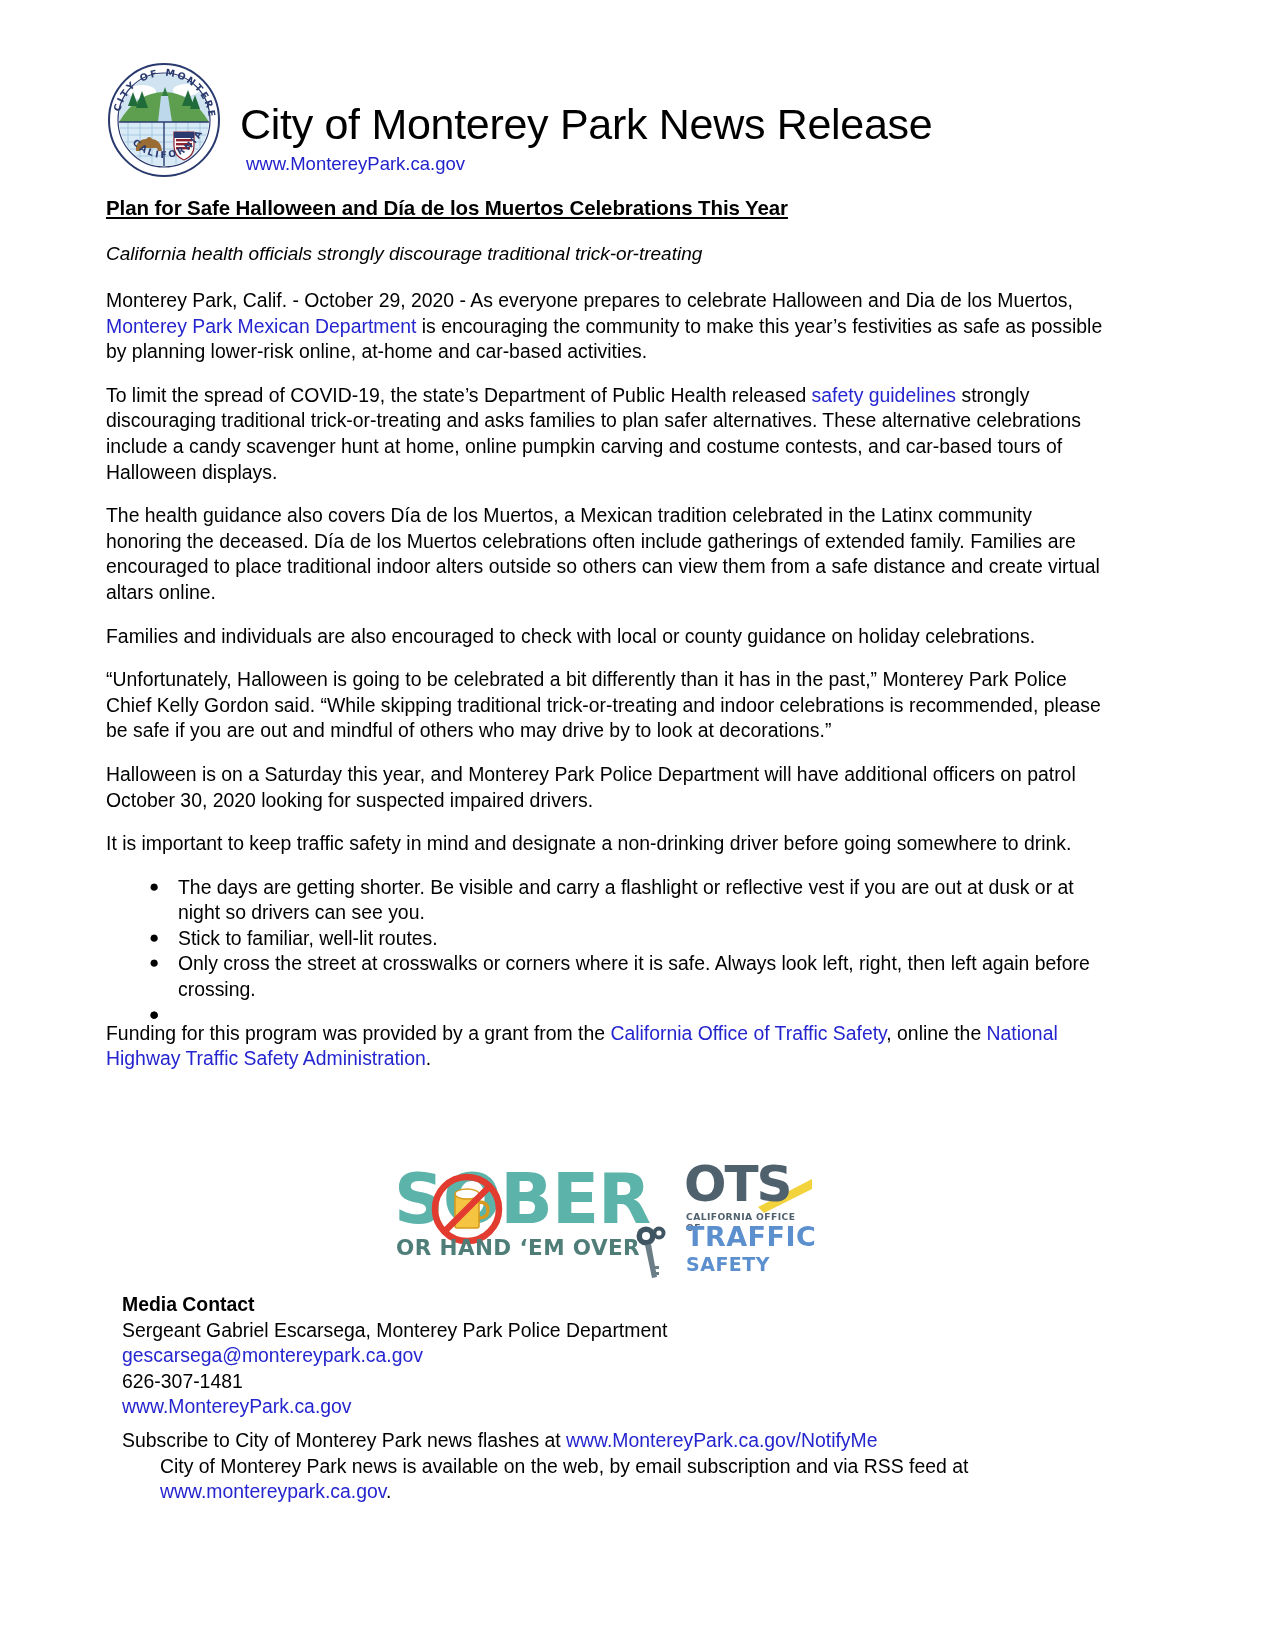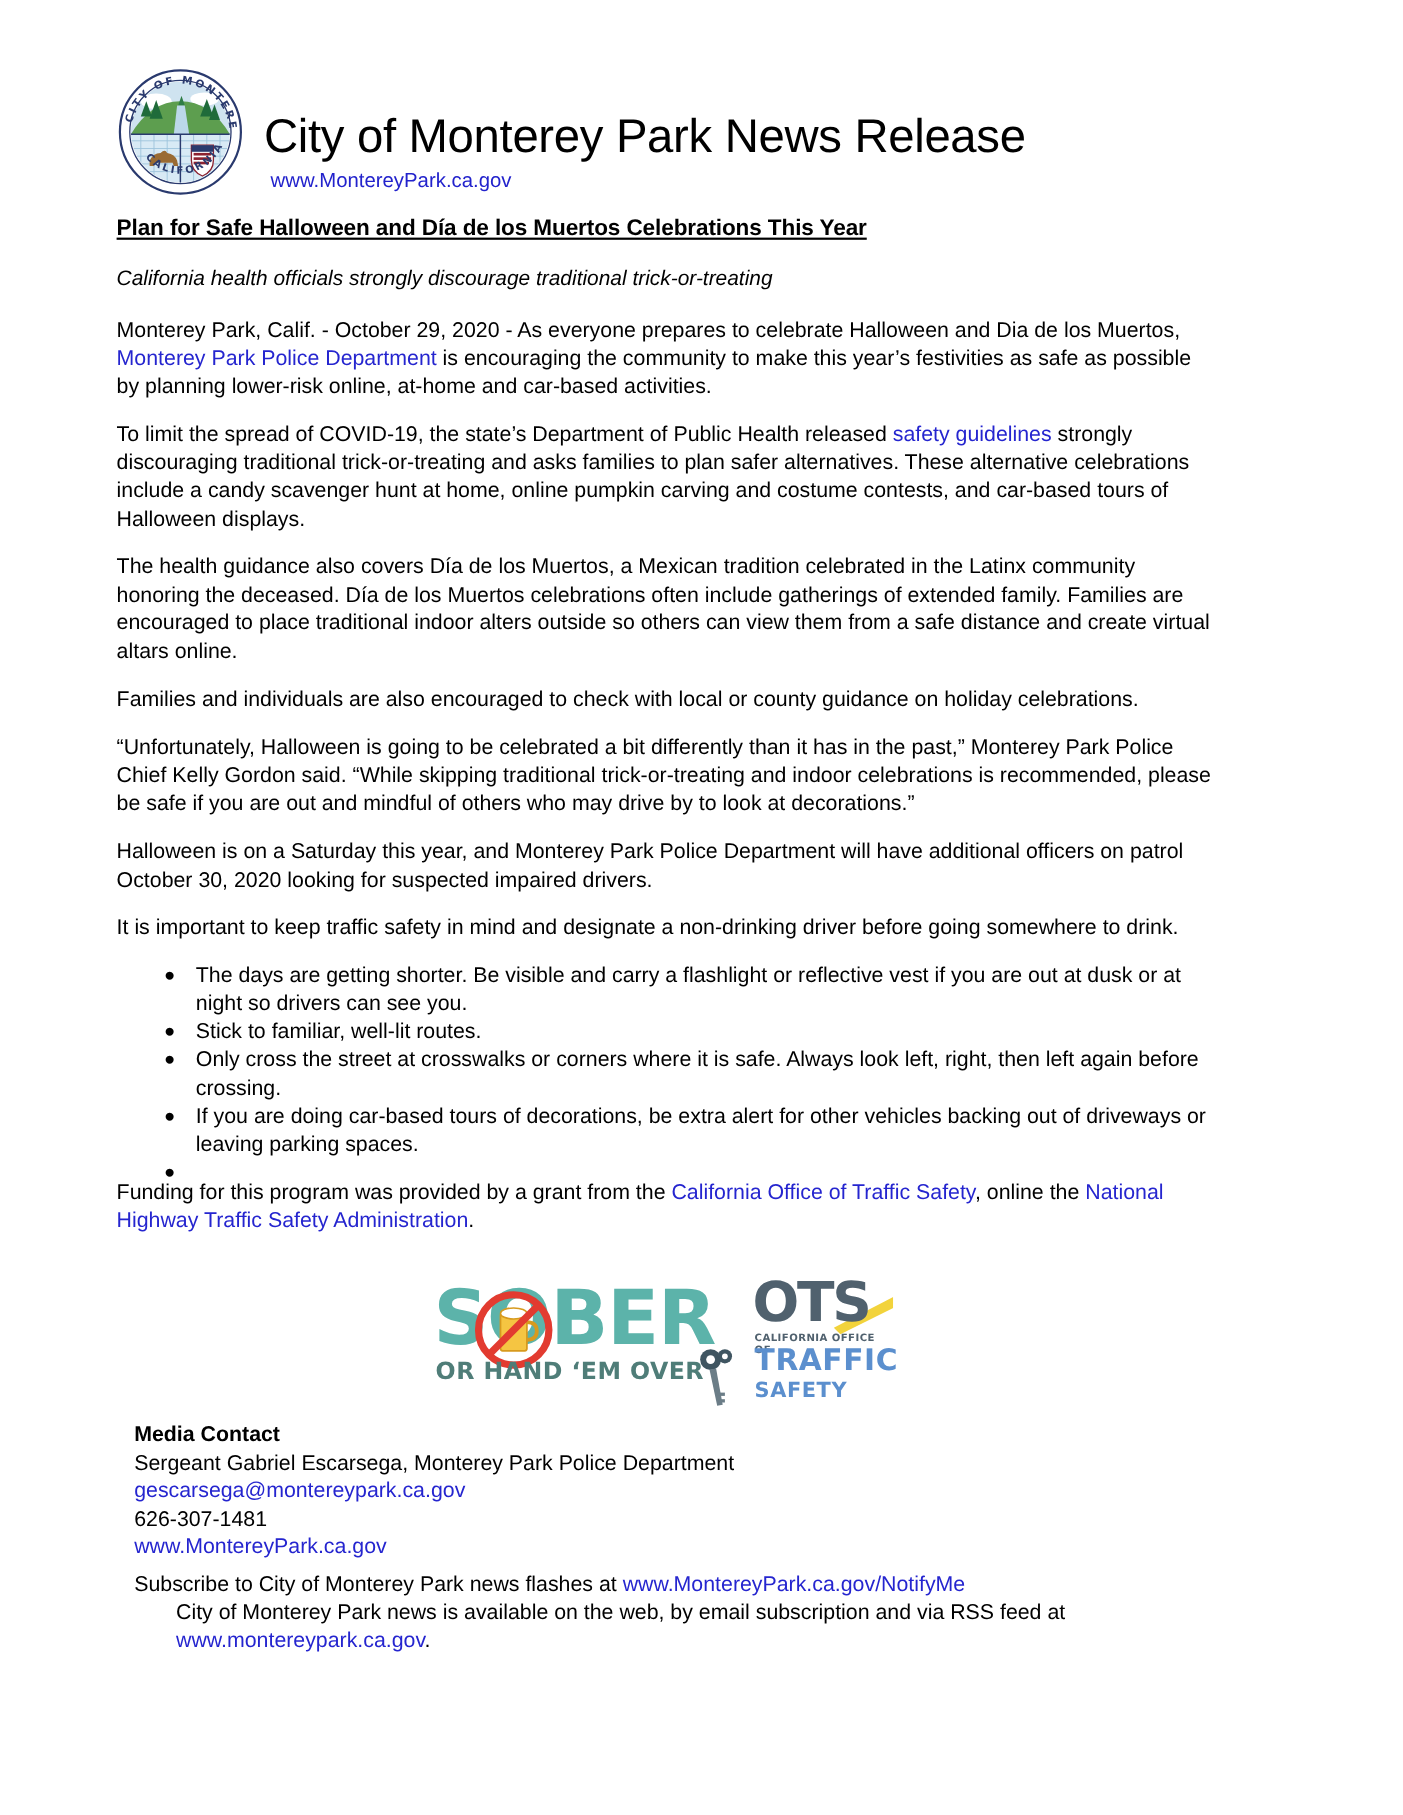--- a/index.html
+++ b/index.html
@@ -304,40 +304,40 @@
       <div class="org-title">City of Monterey Park News Release</div>
       <div class="org-url">www.MontereyPark.ca.gov</div>
     </div>
   </div>
 
   <div class="headline">Plan for Safe Halloween and Día de los Muertos Celebrations This Year</div>
   <div class="subhead">California health officials strongly discourage traditional trick-or-treating</div>
 
   <div class="flow">
 
-    <p><span>Monterey Park, Calif. - October 29, 2020 - As everyone prepares to celebrate Halloween and Dia de los Muertos, </span><span class="lnk">Monterey Park Police Department</span><span> is encouraging the community to make this year’s festivities as safe as possible by planning lower-risk online, at-home and car-based activities.</span></p>
+    <p><span>Monterey Park, Calif. - October 29, 2020 - As everyone prepares to celebrate Halloween and Dia de los Muertos, </span><span class="lnk">Monterey Park Mexican Department</span><span> is encouraging the community to make this year’s festivities as safe as possible by planning lower-risk online, at-home and car-based activities.</span></p>
 
     <p><span>To limit the spread of COVID-19, the state’s Department of Public Health released </span><span class="lnk">safety guidelines</span><span> strongly discouraging traditional trick-or-treating and asks families to plan safer alternatives. These alternative celebrations include a candy scavenger hunt at home, online pumpkin carving and costume contests, and car-based tours of Halloween displays.</span></p>
 
     <p>The health guidance also covers Día de los Muertos, a Mexican tradition celebrated in the Latinx community honoring the deceased. Día de los Muertos celebrations often include gatherings of extended family. Families are encouraged to place traditional indoor alters outside so others can view them from a safe distance and create virtual altars online.</p>
 
     <p>Families and individuals are also encouraged to check with local or county guidance on holiday celebrations.</p>
 
     <p>“Unfortunately, Halloween is going to be celebrated a bit differently than it has in the past,” Monterey Park Police Chief Kelly Gordon said. “While skipping traditional trick-or-treating and indoor celebrations is recommended, please be safe if you are out and mindful of others who may drive by to look at decorations.”</p>
 
     <p>Halloween is on a Saturday this year, and Monterey Park Police Department will have additional officers on patrol October 30, 2020 looking for suspected impaired drivers.</p>
 
     <p>It is important to keep traffic safety in mind and designate a non-drinking driver before going somewhere to drink.</p>
 
 
     <ul class="tips">
       <li><span class="bullet">●</span><span>The days are getting shorter. Be visible and carry a flashlight or reflective vest if you are out at dusk or at night so drivers can see you.</span></li>
       <li><span class="bullet">●</span><span>Stick to familiar, well-lit routes.</span></li>
       <li><span class="bullet">●</span><span>Only cross the street at crosswalks or corners where it is safe. Always look left, right, then left again before crossing.</span></li>
-      <li><span class="bullet">●</span><span>If you are doing car-based tours of decorations, be extra alert for other vehicles backing out of driveways or leaving parking spaces.</span></li>
+      <li><span class="bullet">●</span></li>
       <li><span class="bullet">●</span></li>
     </ul>
 
     <p><span>Funding for this program was provided by a grant from the </span><span class="lnk">California Office of Traffic Safety</span><span>, online the </span><span class="lnk">National Highway Traffic Safety Administration</span><span>.</span></p>
   </div>
 
   <div class="logos">
 
     <div class="sober-logo">
       <div class="sober-word">SOBER</div>

